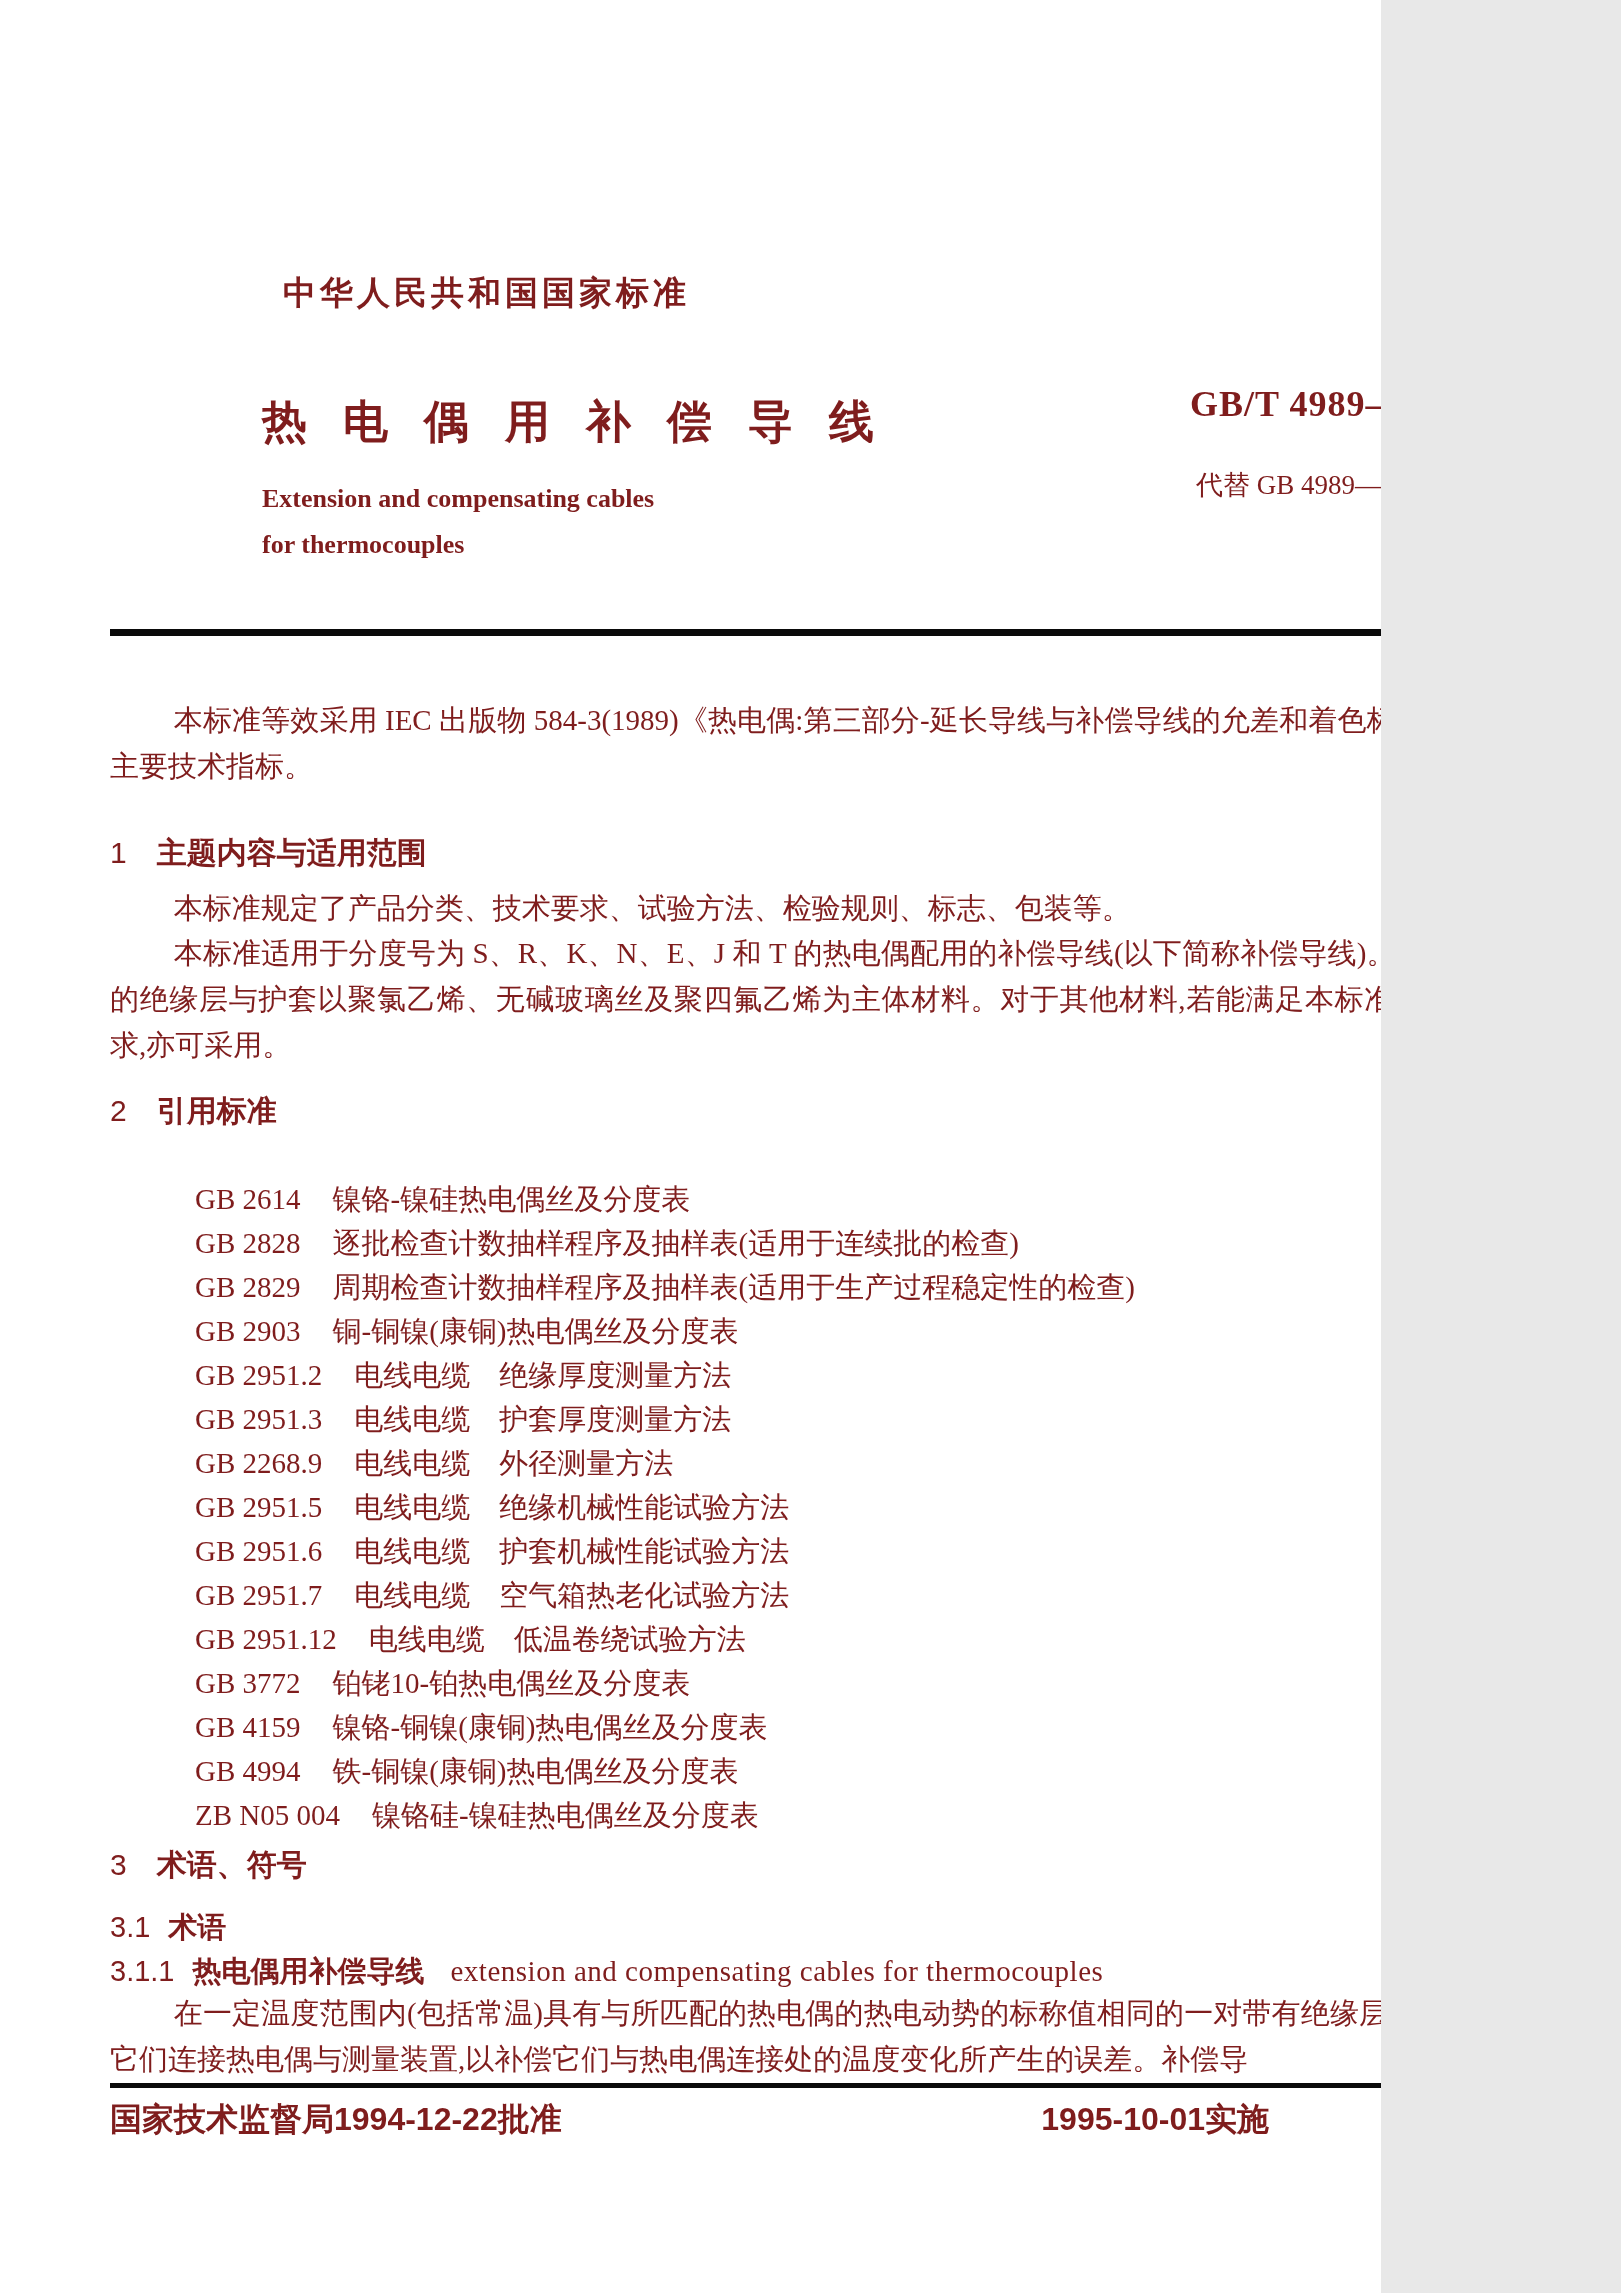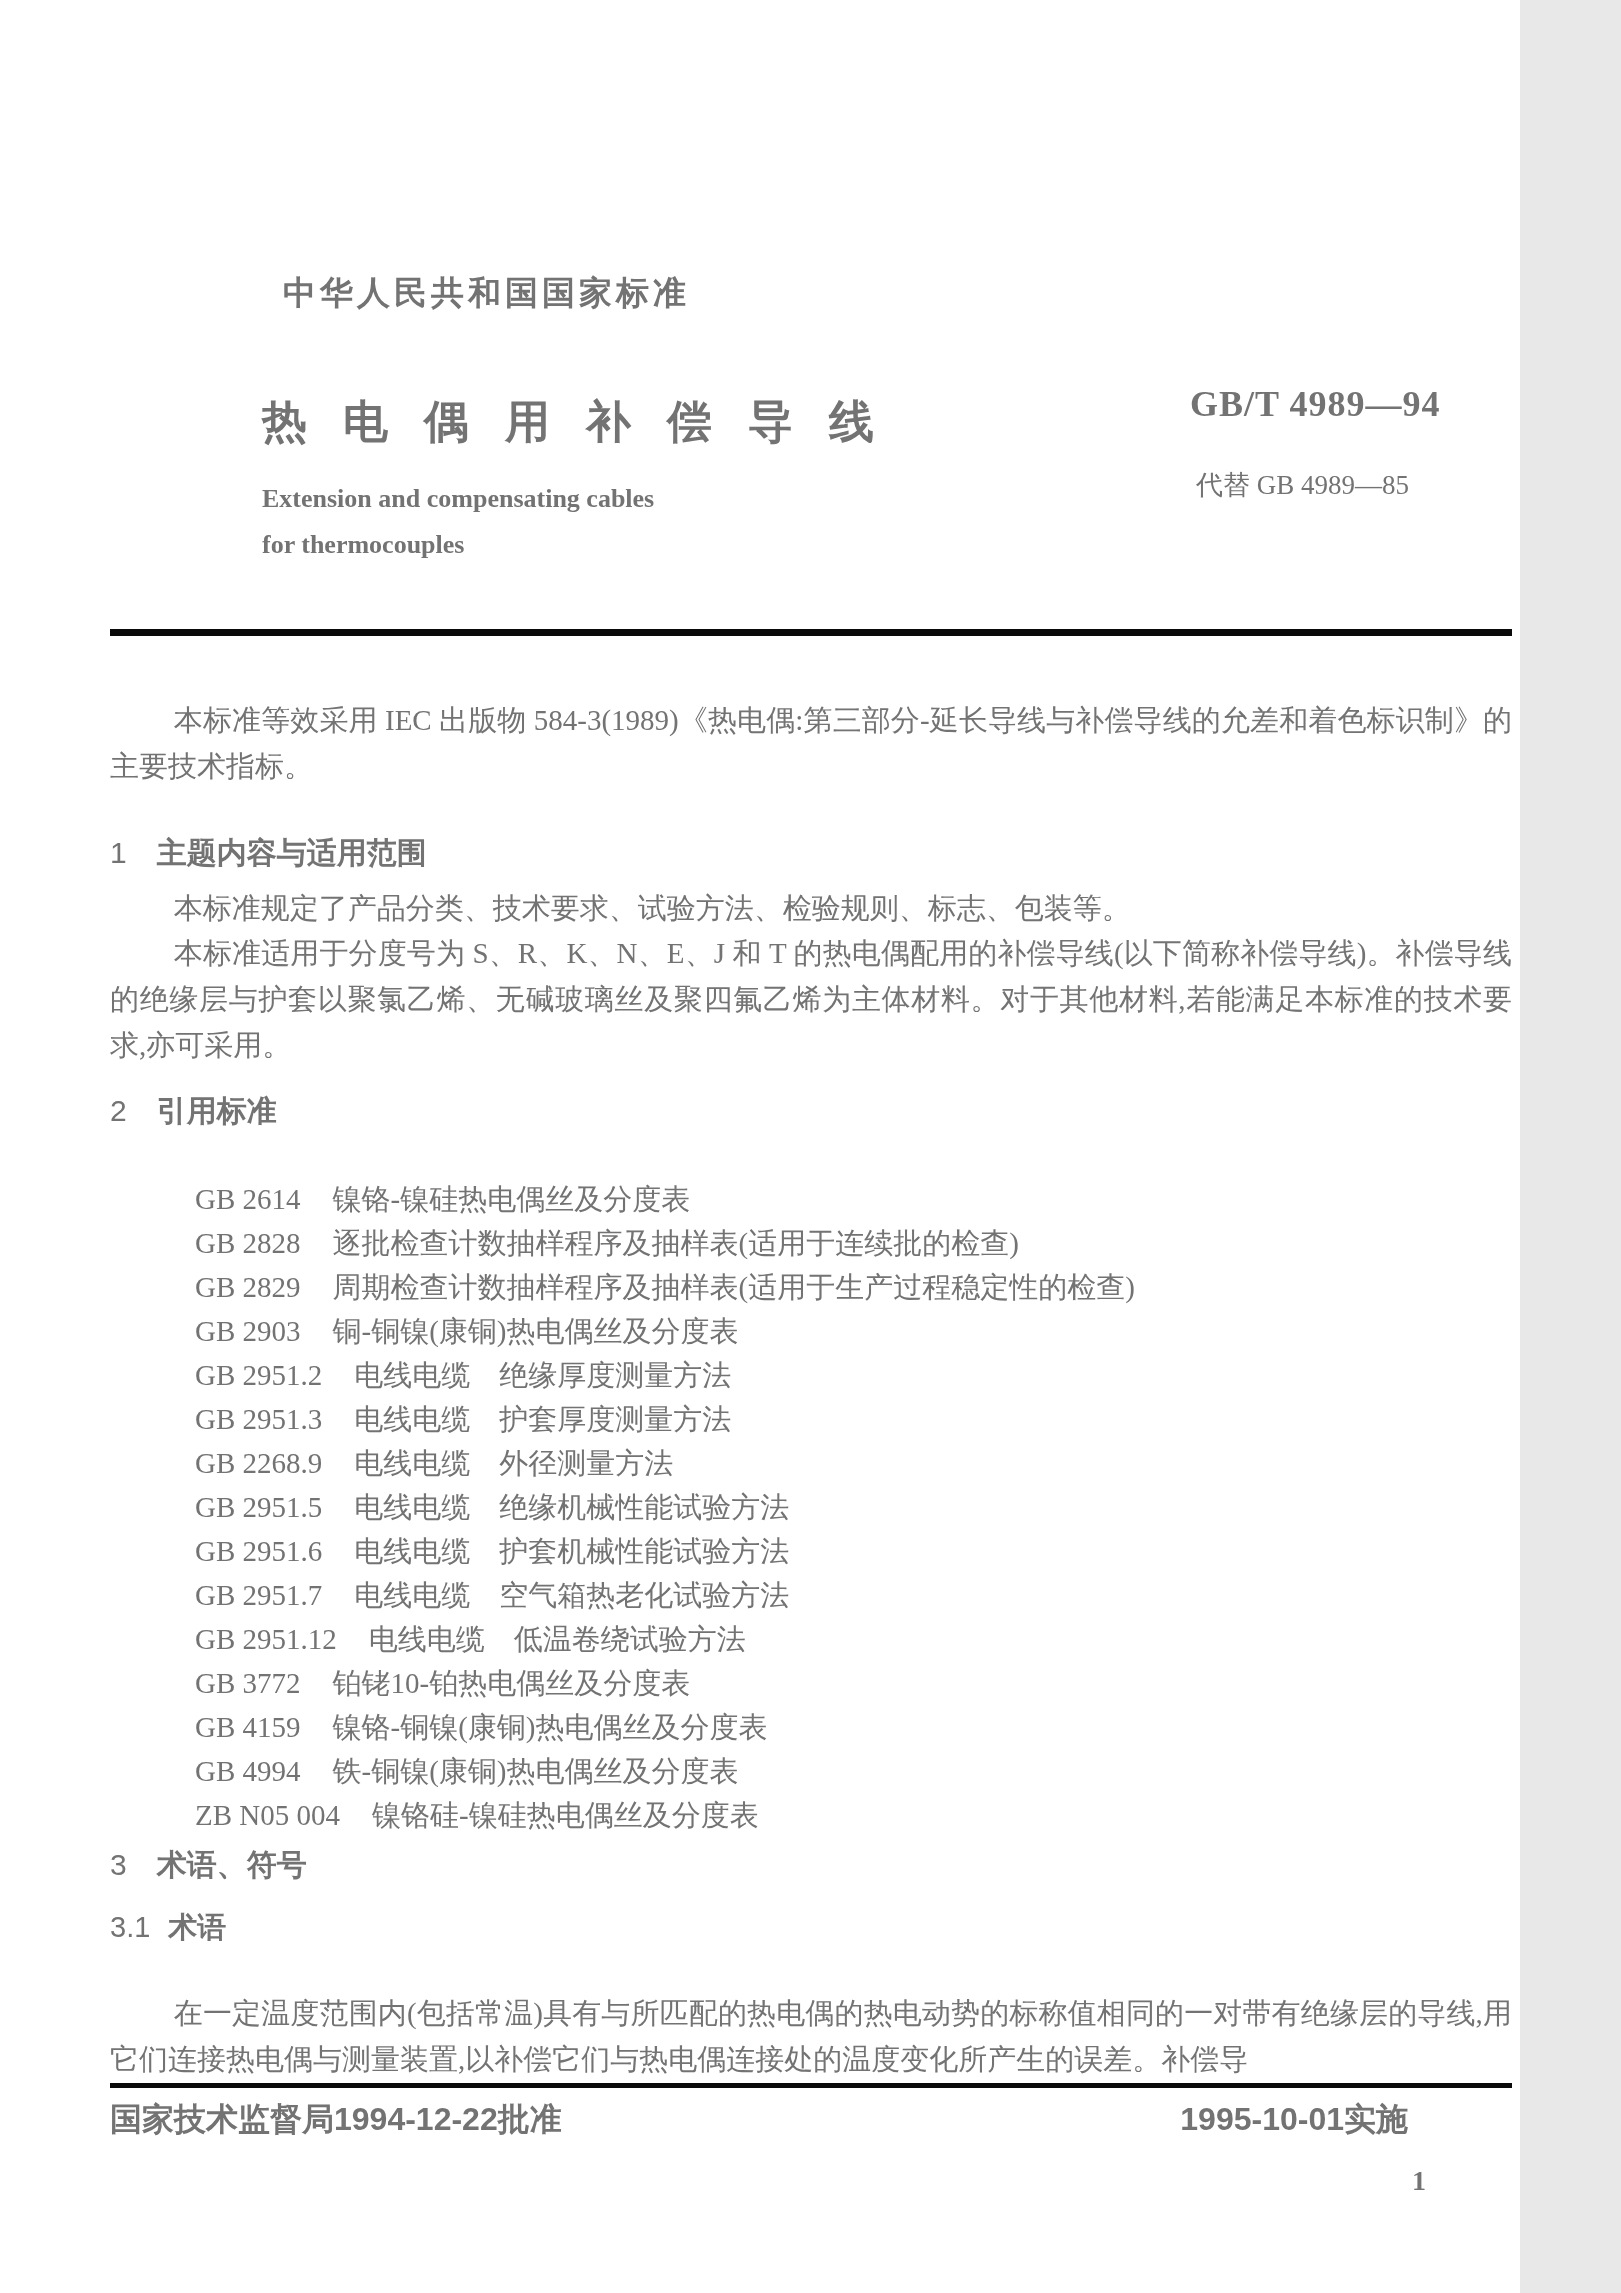--- a/index.html
+++ b/index.html
@@ -1,22 +1,22 @@
 <!DOCTYPE html>
 <html><head>
 <meta charset="utf-8">
 <style>
   html, body { margin: 0; padding: 0; background: #e8e8e8; }
   .page {
     position: relative;
-    width: 1520px;
+    width: 1381px;
     height: 2293px;
     background: #ffffff;
     font-family: "Liberation Serif", "DejaVu Serif", serif;
-    color: #737373;
+    color: #7f1d1d;
     overflow: hidden;
   }
   
   .std-label {
     position: absolute;
     left: 283px; top 271px;
     top: 271px;
     font-family: "Liberation Sans", "DejaVu Sans", sans-serif;
     font-weight: bold;
     font-size: 33px;
@@ -181,20 +181,23 @@
     <div class="ref-row"><span class="ref-code">GB 4994</span><span>铁-铜镍(康铜)热电偶丝及分度表</span></div>
     <div class="ref-row"><span class="ref-code">ZB N05 004</span><span>镍铬硅-镍硅热电偶丝及分度表</span></div>
   </div>
 
   <div class="heading sec3">
     <span class="sec-num">3</span><span>术语、符号</span>
   </div>
   <div class="heading sub31">
     <span class="sec-num">3.1</span><span>术语</span>
   </div>
+  <div class="heading sub311">
+    <span class="sec-num">3.1.1</span><span>热电偶用补偿导线</span><span class="term-en">extension and compensating cables for thermocouples</span>
+  </div>
   <div class="para definition">在一定温度范围内(包括常温)具有与所匹配的热电偶的热电动势的标称值相同的一对带有绝缘层的导线,用它们连接热电偶与测量装置,以补偿它们与热电偶连接处的温度变化所产生的误差。补偿导</div>
 
   <div class="rule footer-rule"></div>
   <div class="footer-approval">国家技术监督局1994-12-22批准</div>
   <div class="footer-impl">1995-10-01实施</div>
   <div class="page-number">1</div>
 
 </div>
 
 </body></html>

